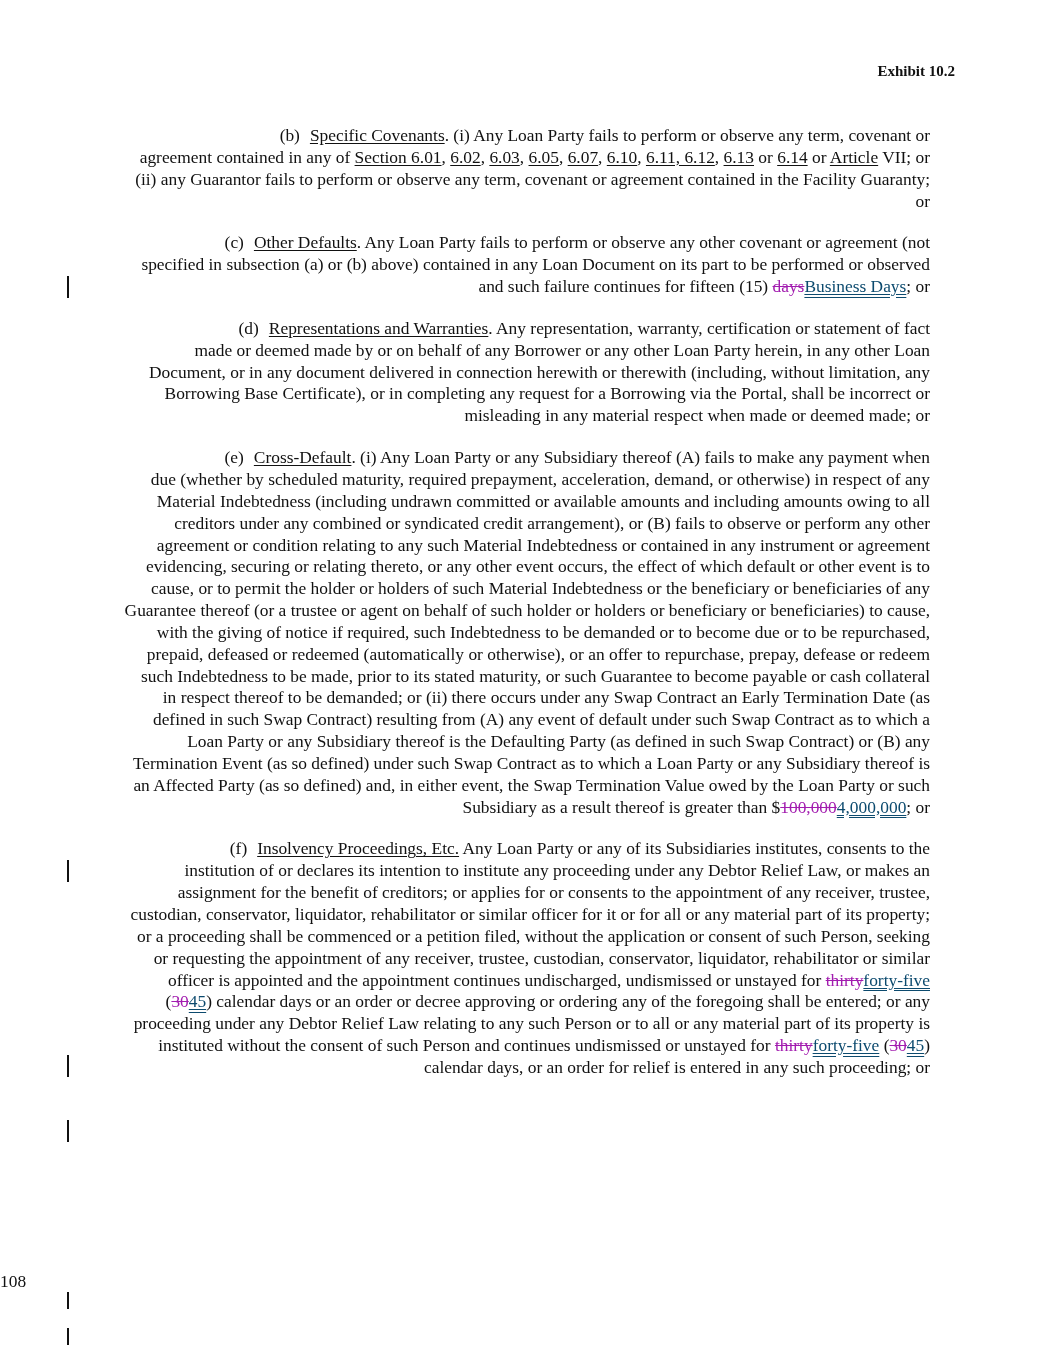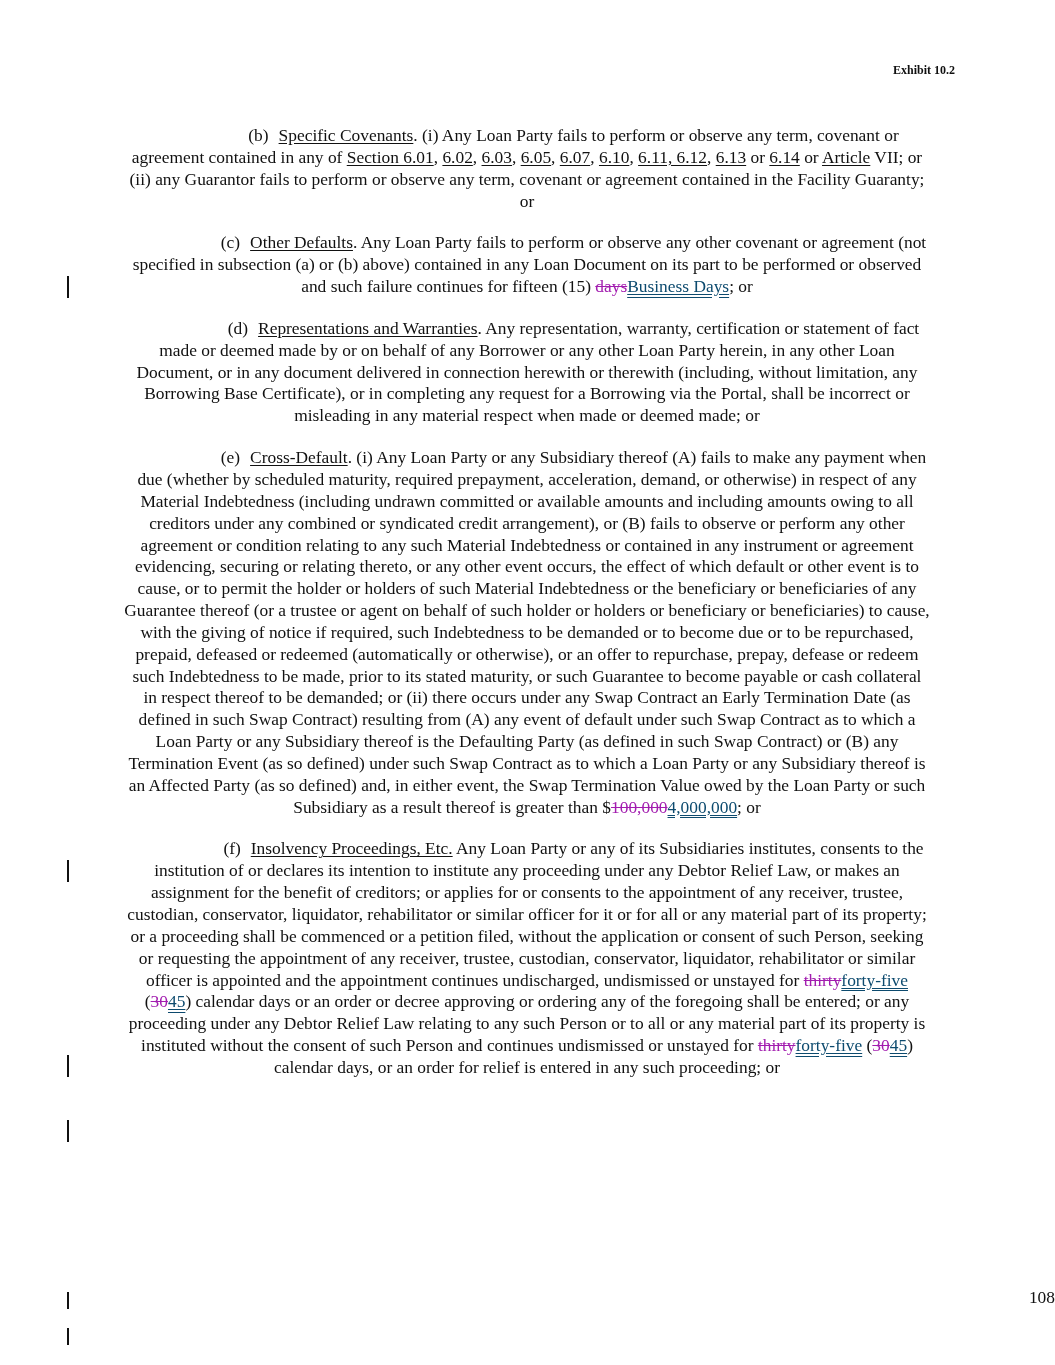--- a/index.html
+++ b/index.html
@@ -1,26 +1,26 @@
 <!DOCTYPE html>
 <html><head>
 <meta charset="utf-8">
 <style>
   html, body { margin: 0; padding: 0; background: #ffffff; }
   body { width: 1055px; height: 1365px; position: relative; overflow: hidden;
          font-family: "Liberation Serif", "DejaVu Serif", serif; color: #111; }
-  .exhibit { position: absolute; top: 63px; right: 100px; font-weight: bold; font-size: 12px; }
-  .page { position: absolute; left: 124px; top: 125px; width: 806px; font-size: 17.4px; line-height: 21.85px; text-align: center; }
+  .exhibit { position: absolute; top: 63px; right: 100px; font-weight: bold; font-size: 15px; }
+  .page { position: absolute; left: 124px; top: 125px; width: 806px; font-size: 17.4px; line-height: 21.85px; text-align: right; }
   .para { margin: 0 0 20px 0; text-indent: 93px; }
   .lbl { margin-right: 10px; }
   u { text-decoration: underline; text-underline-offset: 2px; }
   .del { color: #a21caf; text-decoration: line-through; }
   .ins { color: #0c4a6e; text-decoration: underline double; text-underline-offset: 2px; }
   .bar { position: absolute; left: 67px; width: 2px; background: #111; }
-  .pagenum { position: absolute; top: 1271px; left: 0; width: 1055px; text-align: right; font-size: 17.4px; margin-top: 16px; }
+  .pagenum { position: absolute; top: 1271px; left: 0; width: 1055px; text-align: left; font-size: 17.4px; }
 </style>
 </head>
 <body>
 
 <div class="exhibit">Exhibit 10.2</div>
 
 <div class="page">
 
   <p class="para"><span class="lbl">(b)</span><u>Specific Covenants</u><span>.  (i) Any Loan Party fails to perform or observe any term, covenant or agreement contained in any of </span><u>Section 6.01</u><span>, </span><u>6.02</u><span>, </span><u>6.03</u><span>, </span><u>6.05</u><span>, </span><u>6.07</u><span>, </span><u>6.10</u><span>, </span><u>6.11, 6.12</u><span>, </span><u>6.13</u><span> or </span><u>6.14</u><span> or </span><u>Article</u><span> VII; or (ii) any Guarantor fails to perform or observe any term, covenant or agreement contained in the Facility Guaranty; or</span></p>
 

